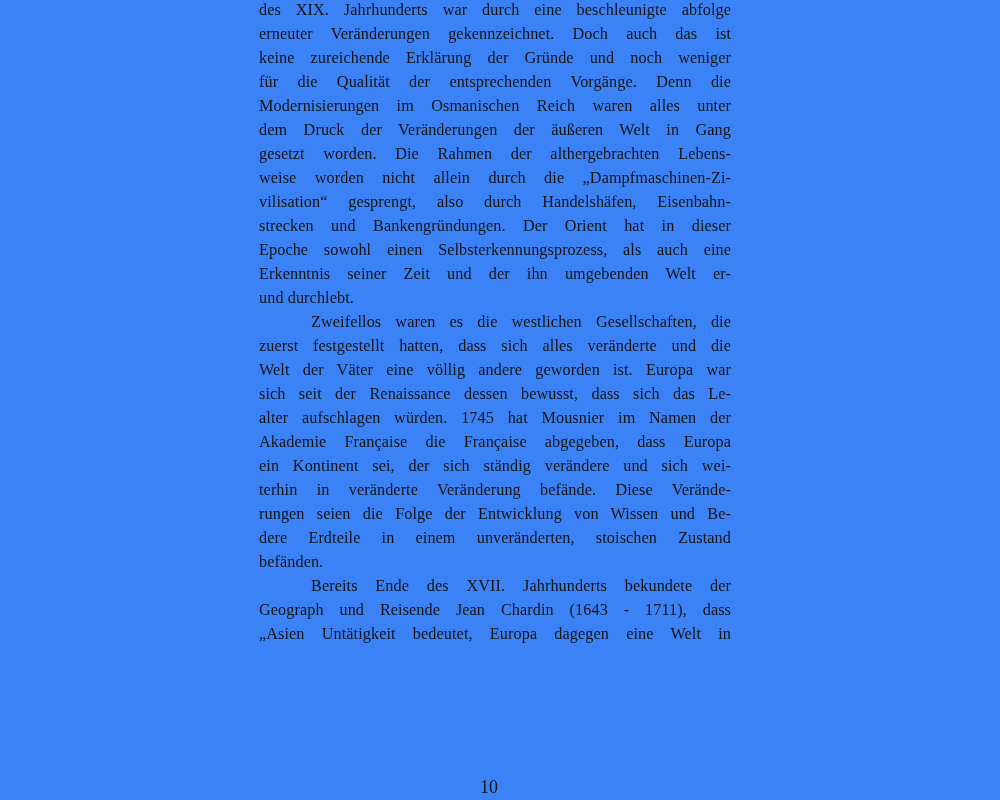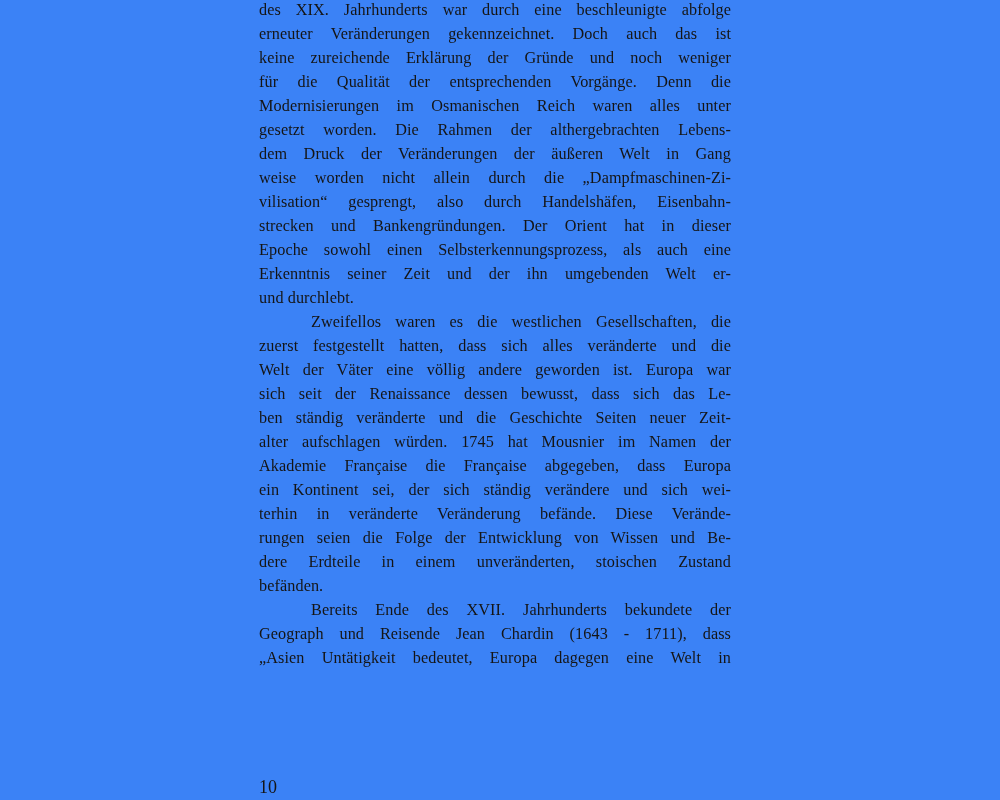--- a/index.html
+++ b/index.html
@@ -38,54 +38,53 @@
     text-indent: 52px;
   }
   .line.parlast {
     text-align-last: left;
   }
   .page-number {
     position: absolute;
     left: 259px;
     top: 776px;
     width: 460px;
-    text-align: left;
+    text-align: center;
     font-size: 18px;
     line-height: 22px;
     color: #151515;
   }
 </style>
 </head>
 <body>
 
 <div class="book-page">
   <div class="text-block">
 
     <div>
       <div class="line">des XIX. Jahrhunderts war durch eine beschleunigte abfolge</div>
       <div class="line">erneuter Veränderungen gekennzeichnet. Doch auch das ist</div>
       <div class="line">keine zureichende Erklärung der Gründe und noch weniger</div>
       <div class="line">für die Qualität der entsprechenden Vorgänge. Denn die</div>
       <div class="line">Modernisierungen im Osmanischen Reich waren alles unter</div>
+      <div class="line">dem Druck der Veränderungen der äußeren Welt in Gang</div>
       <div class="line">gesetzt worden. Die Rahmen der althergebrachten Lebens-</div>
-      <div class="line">dem Druck der Veränderungen der äußeren Welt in Gang</div>
       <div class="line">weise worden nicht allein durch die „Dampfmaschinen-Zi-</div>
       <div class="line">vilisation“ gesprengt, also durch Handelshäfen, Eisenbahn-</div>
       <div class="line">strecken und Bankengründungen. Der Orient hat in dieser</div>
       <div class="line">Epoche sowohl einen Selbsterkennungsprozess, als auch eine</div>
       <div class="line">Erkenntnis seiner Zeit und der ihn umgebenden Welt er-</div>
       <div class="line parlast">und durchlebt.</div>
     </div>
 
     <div>
       <div class="line indent">Zweifellos waren es die westlichen Gesellschaften, die</div>
       <div class="line">zuerst festgestellt hatten, dass sich alles veränderte und die</div>
       <div class="line">Welt der Väter eine völlig andere geworden ist. Europa war</div>
       <div class="line">sich seit der Renaissance dessen bewusst, dass sich das Le-</div>
-      <div class="line">ben ständig veränderte und die Geschichte Seiten neuer Zeit-</div>
       <div class="line">alter aufschlagen würden. 1745 hat Mousnier im Namen der</div>
       <div class="line">Akademie Française die Française abgegeben, dass Europa</div>
       <div class="line">ein Kontinent sei, der sich ständig verändere und sich wei-</div>
       <div class="line">terhin in veränderte Veränderung befände. Diese Verände-</div>
       <div class="line">rungen seien die Folge der Entwicklung von Wissen und Be-</div>
       <div class="line">dere Erdteile in einem unveränderten, stoischen Zustand</div>
       <div class="line parlast">befänden.</div>
     </div>
 
     <div>

